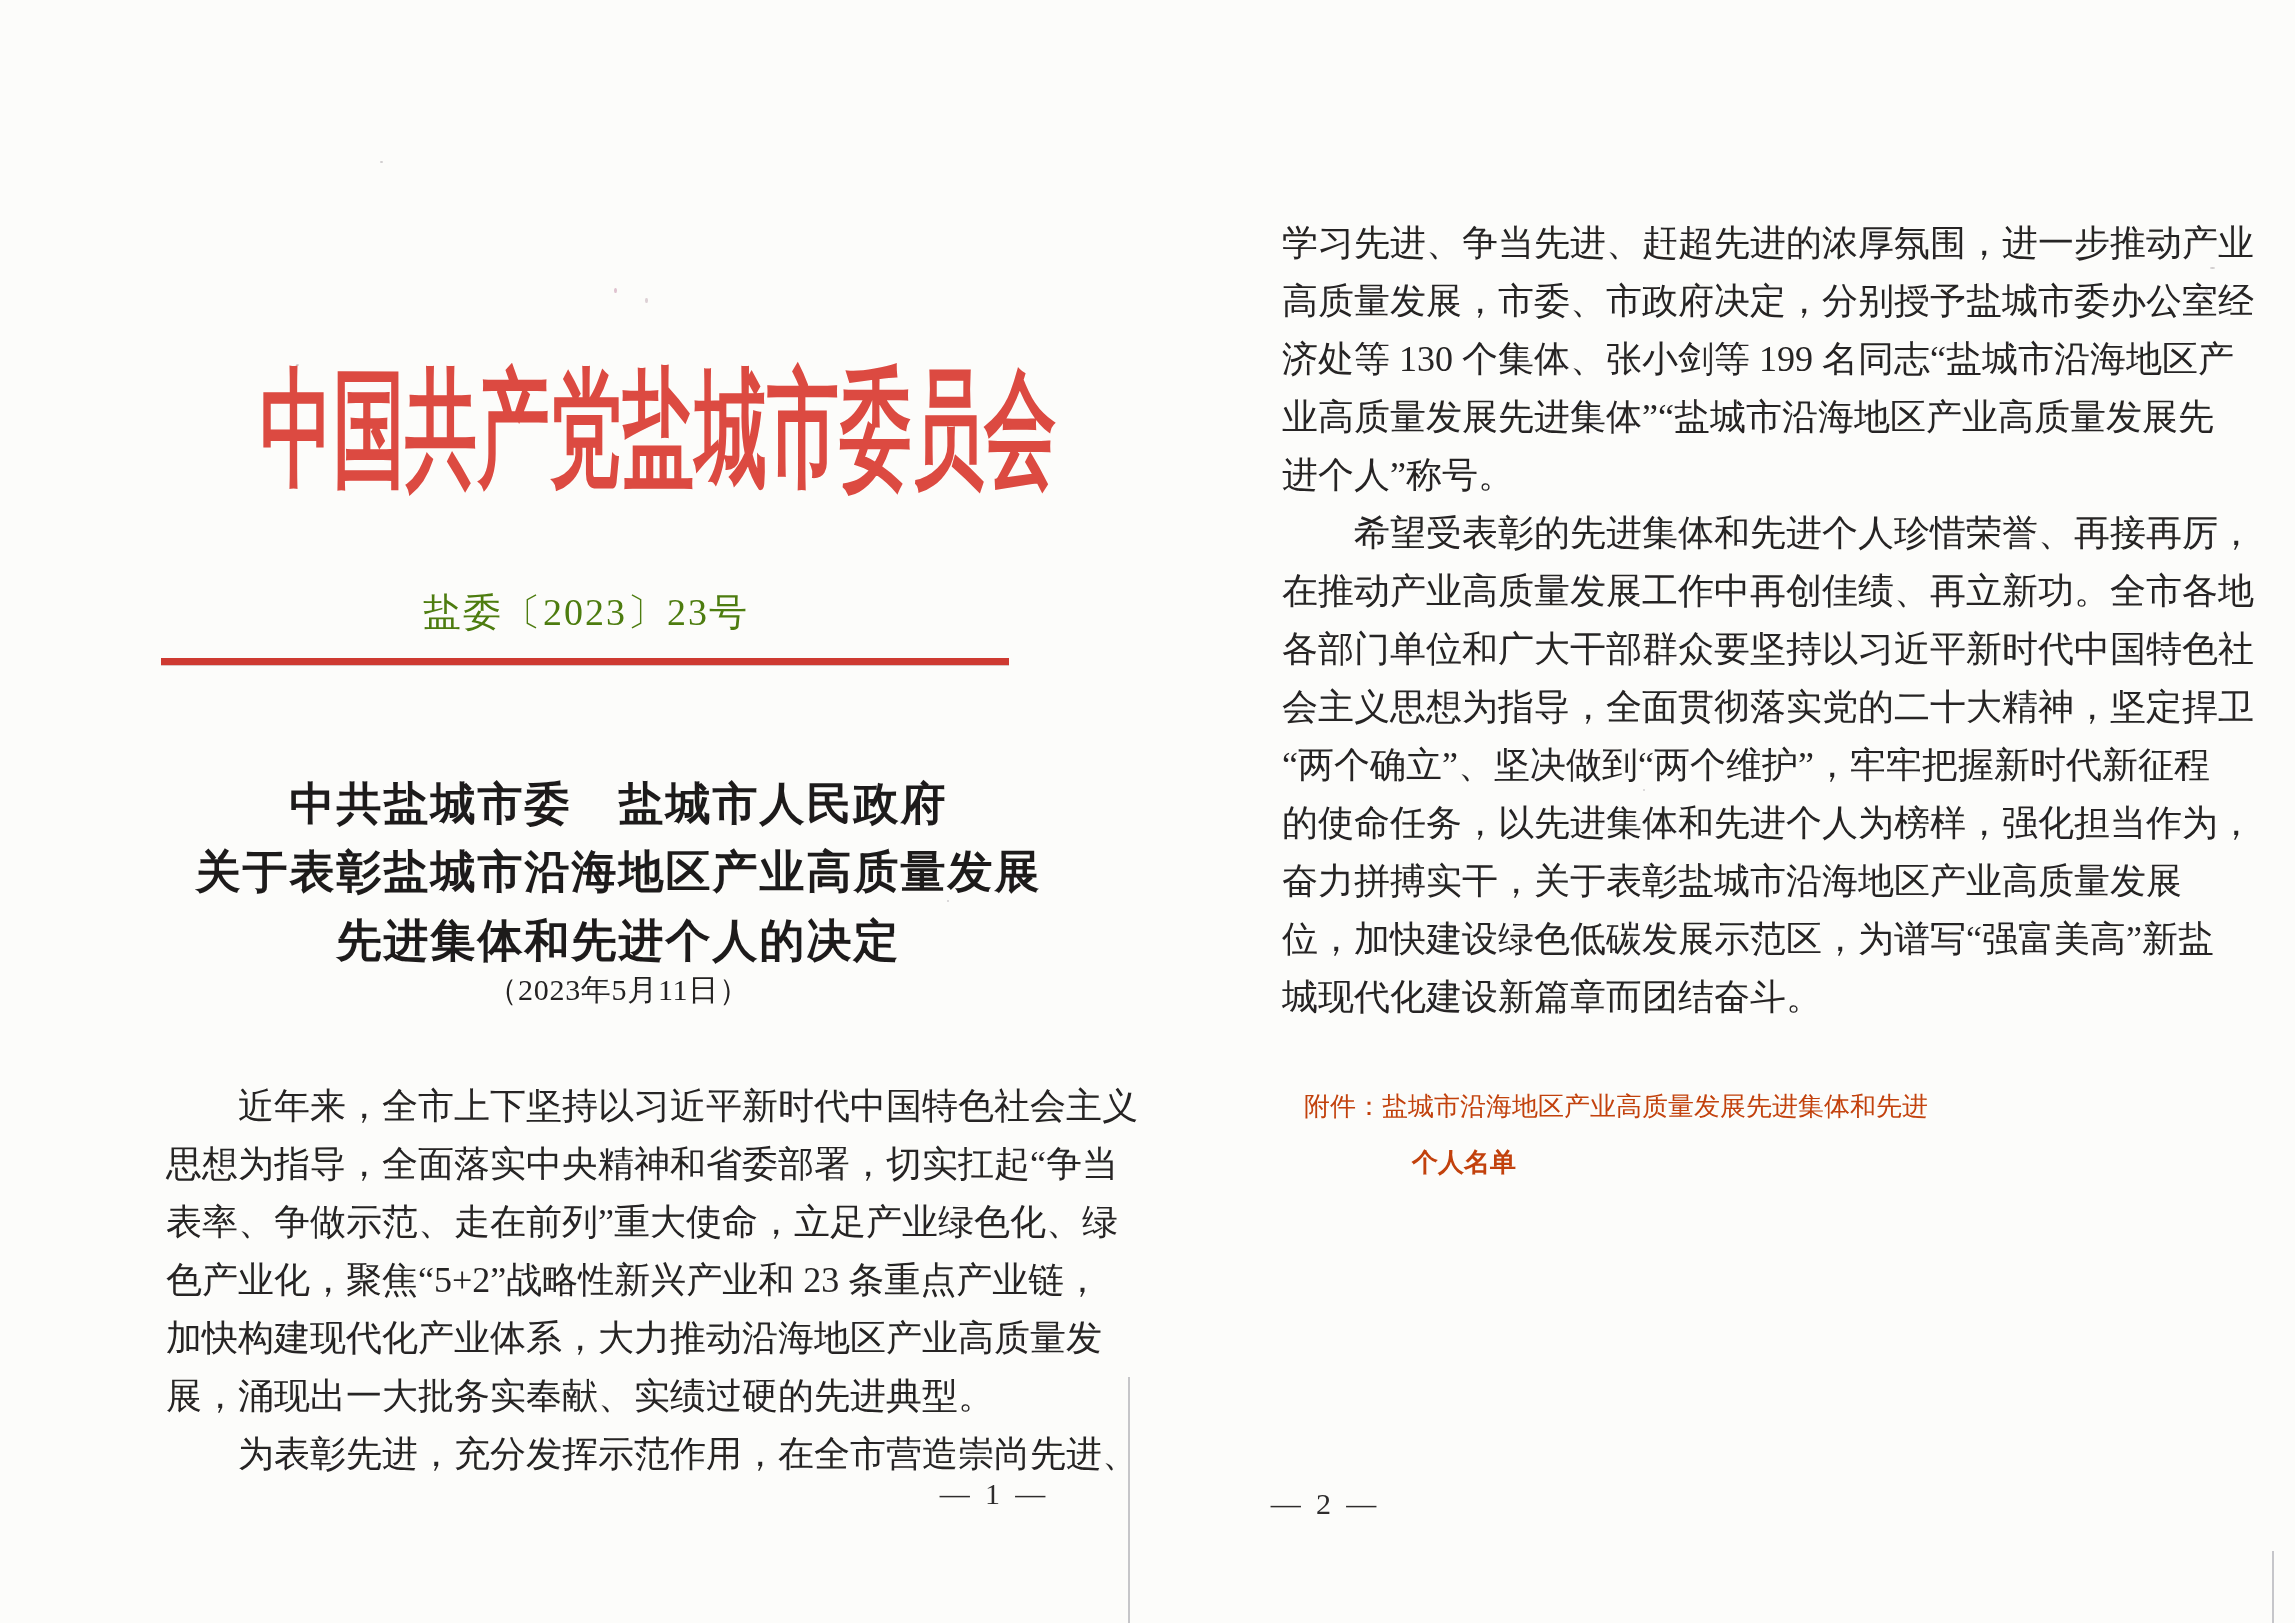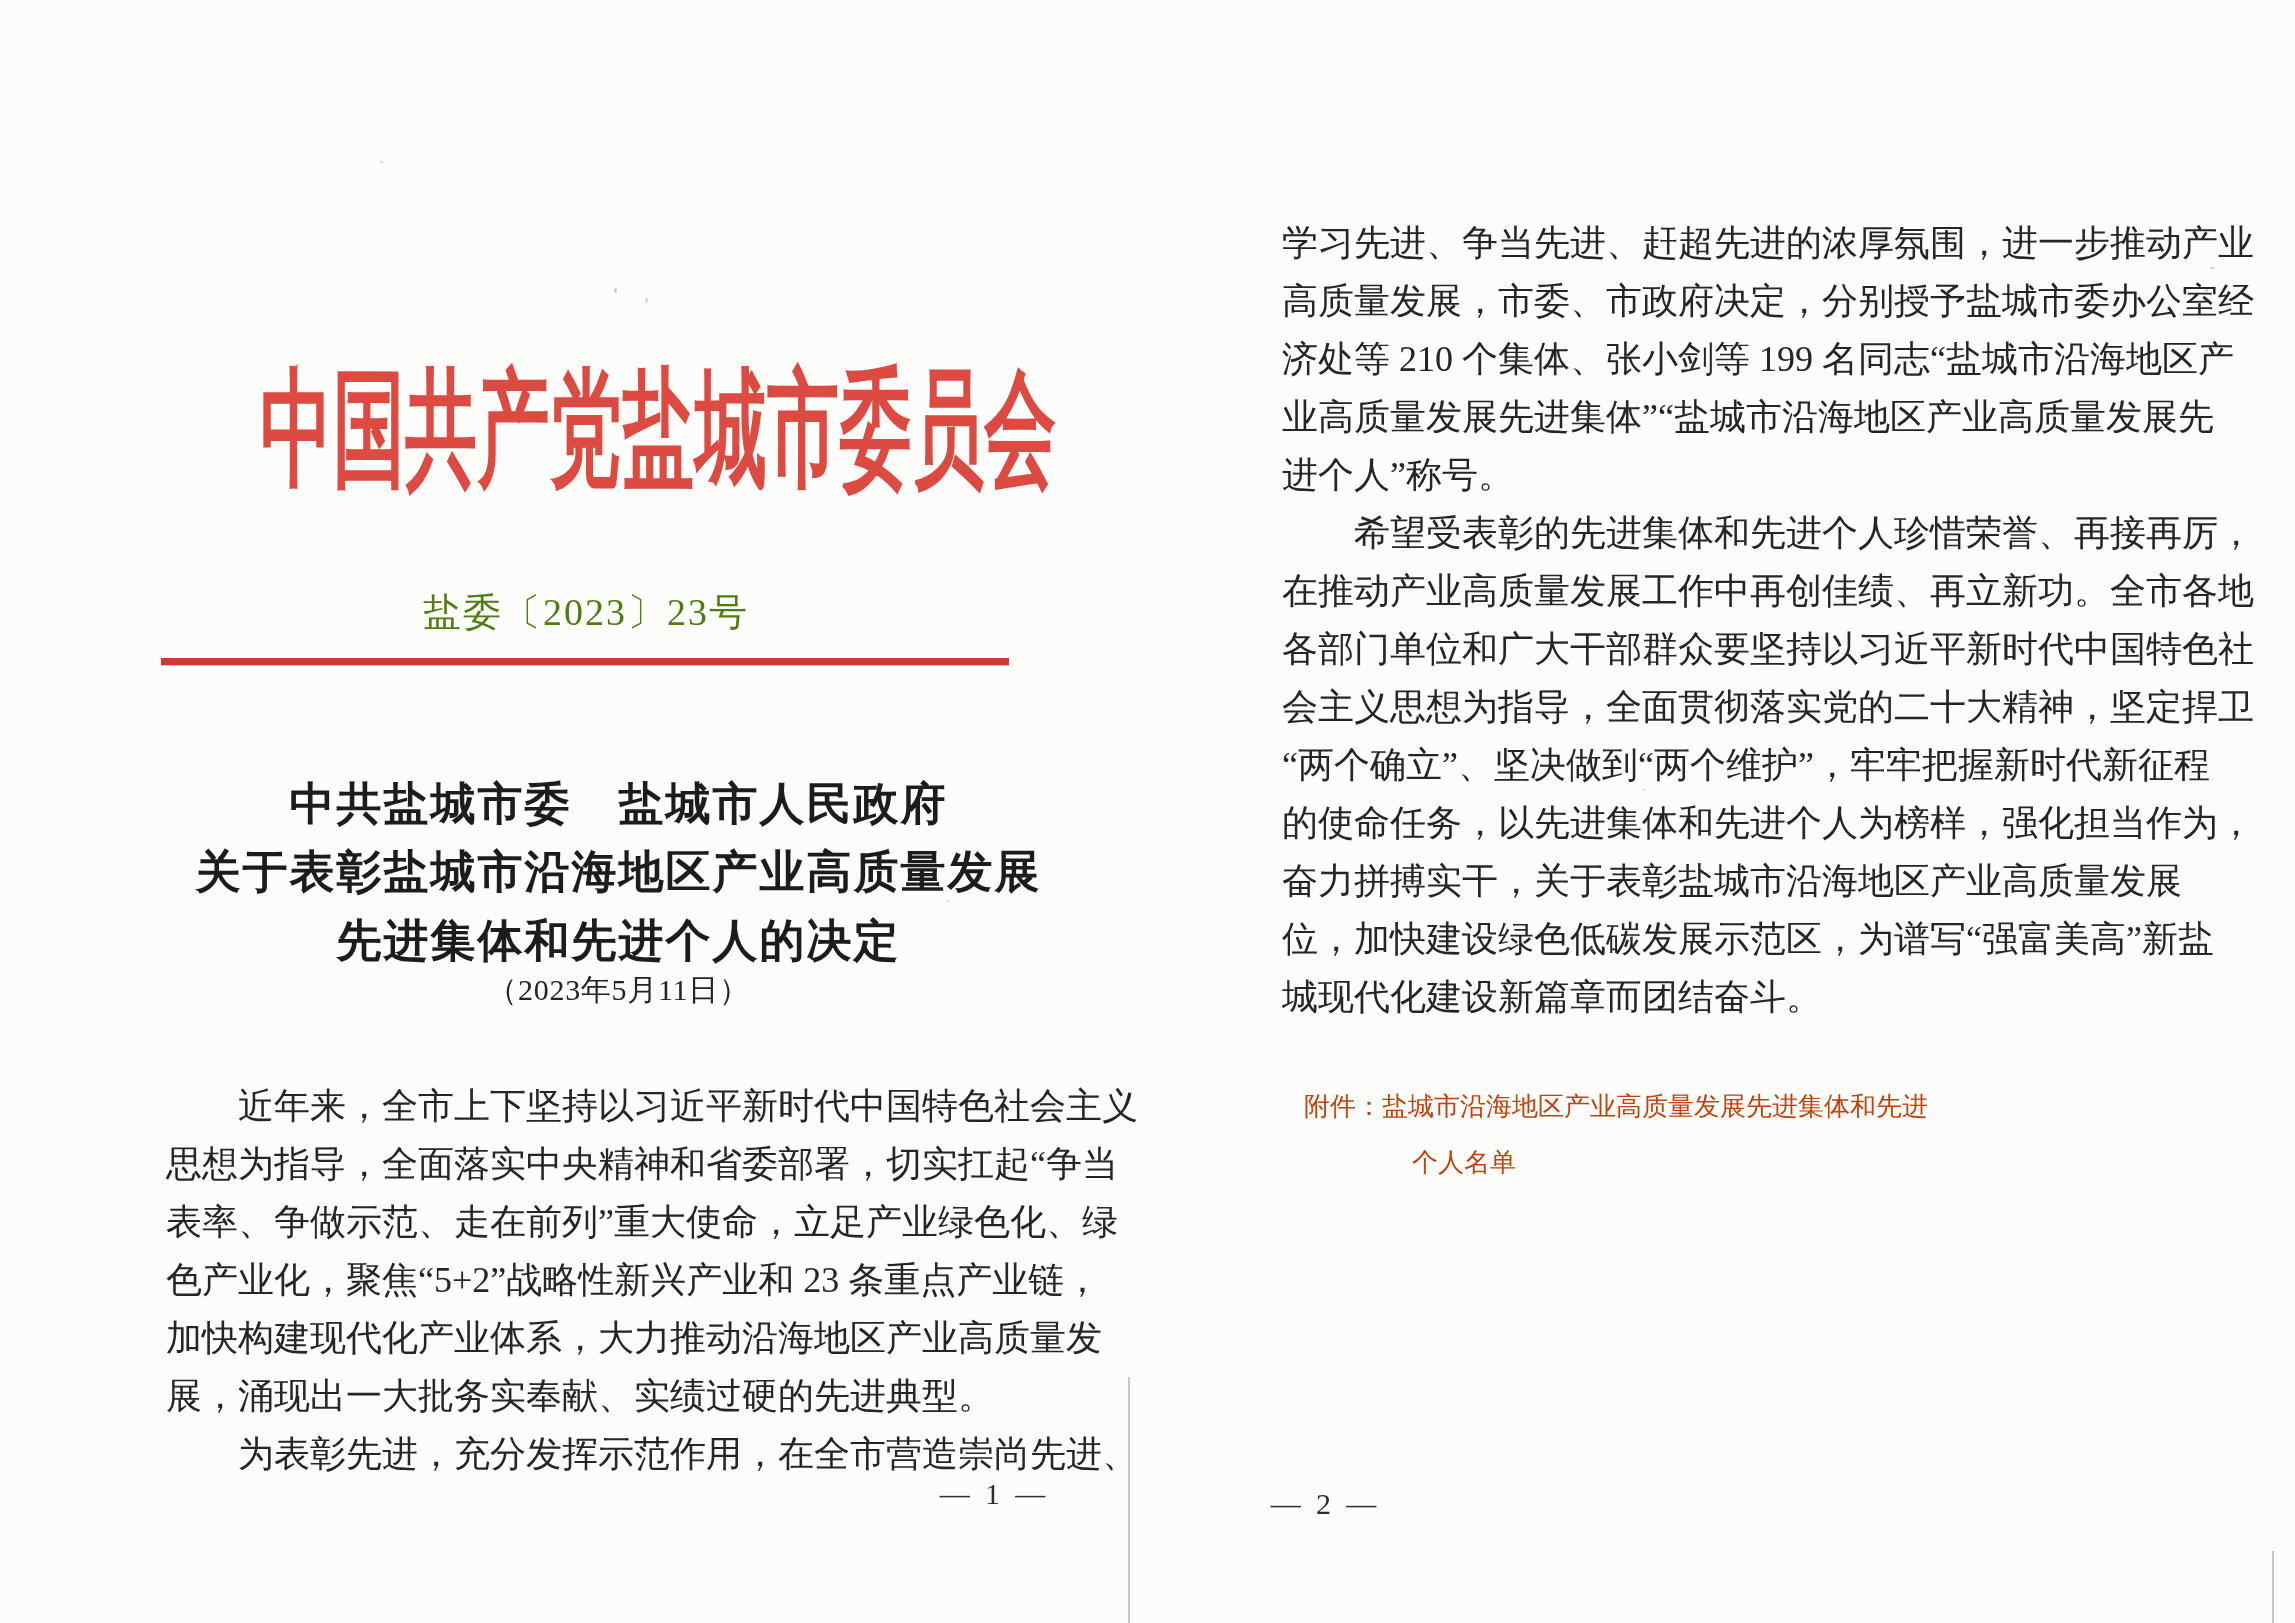--- a/index.html
+++ b/index.html
@@ -89,21 +89,21 @@
   .left-body  { left: 166px;  top: 1077px; width: 982px; }
   .right-body { left: 1282px; top: 214px;  width: 982px; }
   .attachment-block {
     left: 1304px;
     top: 1079px;
     width: 916px;
     font-size: 26px;
     line-height: 56px;
     color: #c2410c;
   }
-  .attachment-block .line2 { padding-left: 108px; }
+  .attachment-block .line2 { padding-left: 108px; font-weight: bold; }
   .page-number {
     font-size: 30px;
     color: #2e2c2c;
     letter-spacing: 3.9px;
     text-align: center;
     width: 183px;
     white-space: nowrap;
   }
   .page-number-1 { left: 903px; top: 1477px; }
   .page-number-2 { left: 1234px; top: 1487px; }
@@ -154,21 +154,21 @@
     <div class="line">加快构建现代化产业体系，大力推动沿海地区产业高质量发</div>
     <div class="line">展，涌现出一大批务实奉献、实绩过硬的先进典型。</div>
     <div class="line indent">为表彰先进，充分发挥示范作用，在全市营造崇尚先进、</div>
   </div>
 
   <div class="abs page-number page-number-1">— 1 —</div>
 
   <div class="abs body-block right-body">
     <div class="line">学习先进、争当先进、赶超先进的浓厚氛围，进一步推动产业</div>
     <div class="line">高质量发展，市委、市政府决定，分别授予盐城市委办公室经</div>
-    <div class="line">济处等 210 个集体、张小剑等 199 名同志“盐城市沿海地区产</div>
+    <div class="line">济处等 130 个集体、张小剑等 199 名同志“盐城市沿海地区产</div>
     <div class="line">业高质量发展先进集体”“盐城市沿海地区产业高质量发展先</div>
     <div class="line">进个人”称号。</div>
     <div class="line indent">希望受表彰的先进集体和先进个人珍惜荣誉、再接再厉，</div>
     <div class="line">在推动产业高质量发展工作中再创佳绩、再立新功。全市各地</div>
     <div class="line">各部门单位和广大干部群众要坚持以习近平新时代中国特色社</div>
     <div class="line">会主义思想为指导，全面贯彻落实党的二十大精神，坚定捍卫</div>
     <div class="line">“两个确立”、坚决做到“两个维护”，牢牢把握新时代新征程</div>
     <div class="line">的使命任务，以先进集体和先进个人为榜样，强化担当作为，</div>
     <div class="line">奋力拼搏实干，关于表彰盐城市沿海地区产业高质量发展</div>
     <div class="line">位，加快建设绿色低碳发展示范区，为谱写“强富美高”新盐</div>

